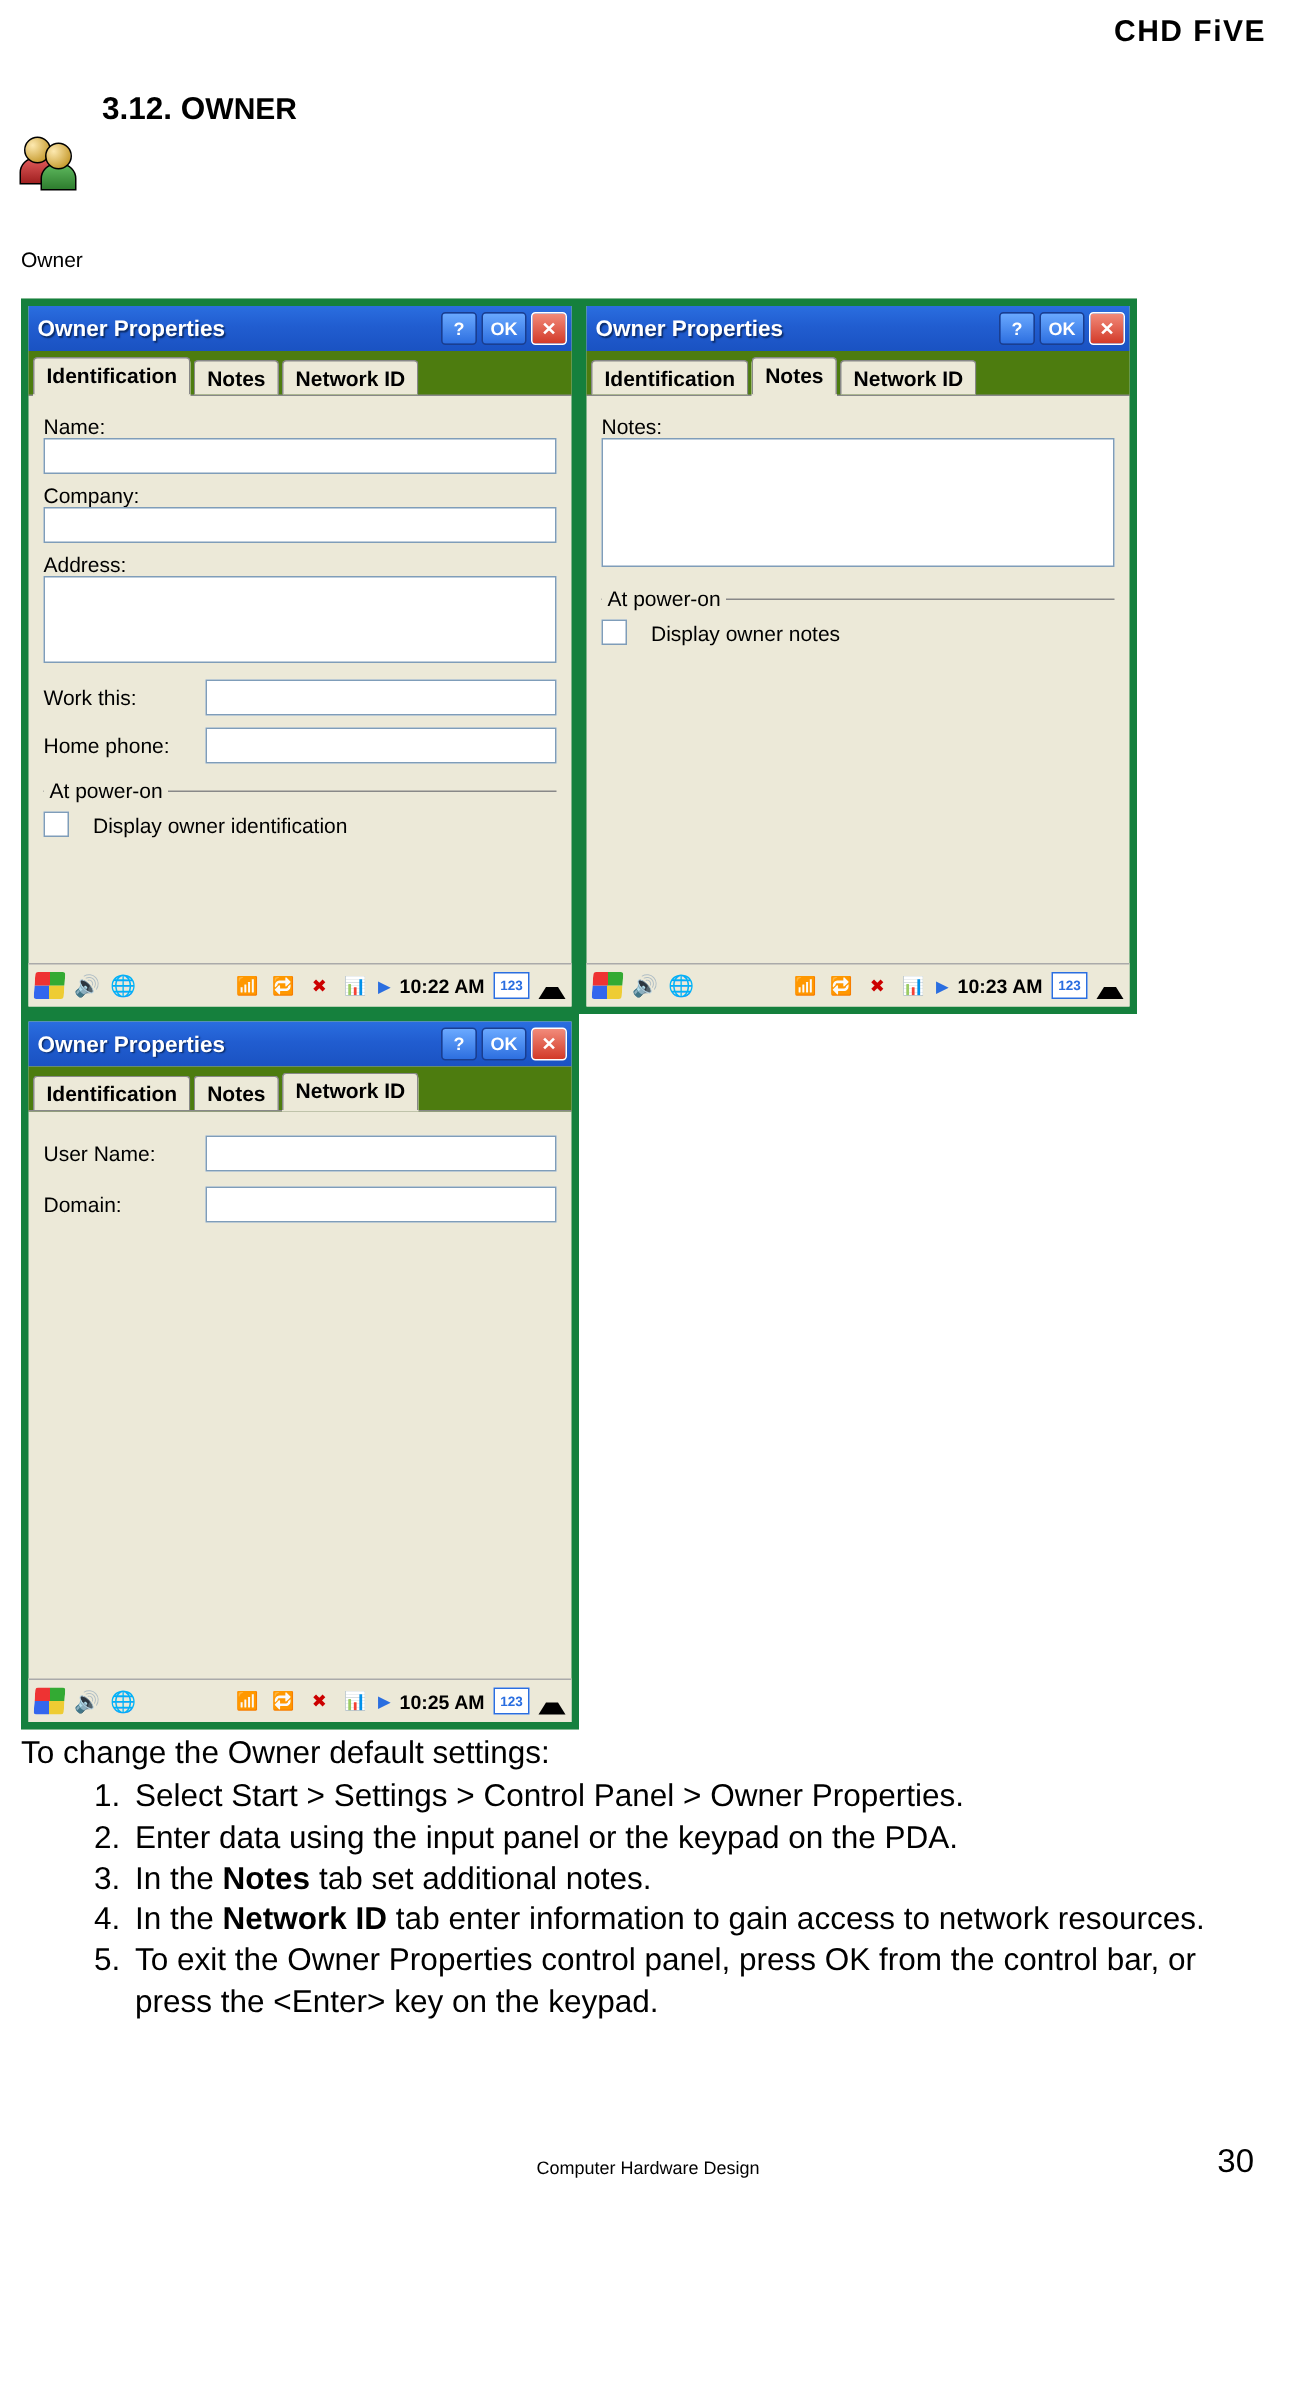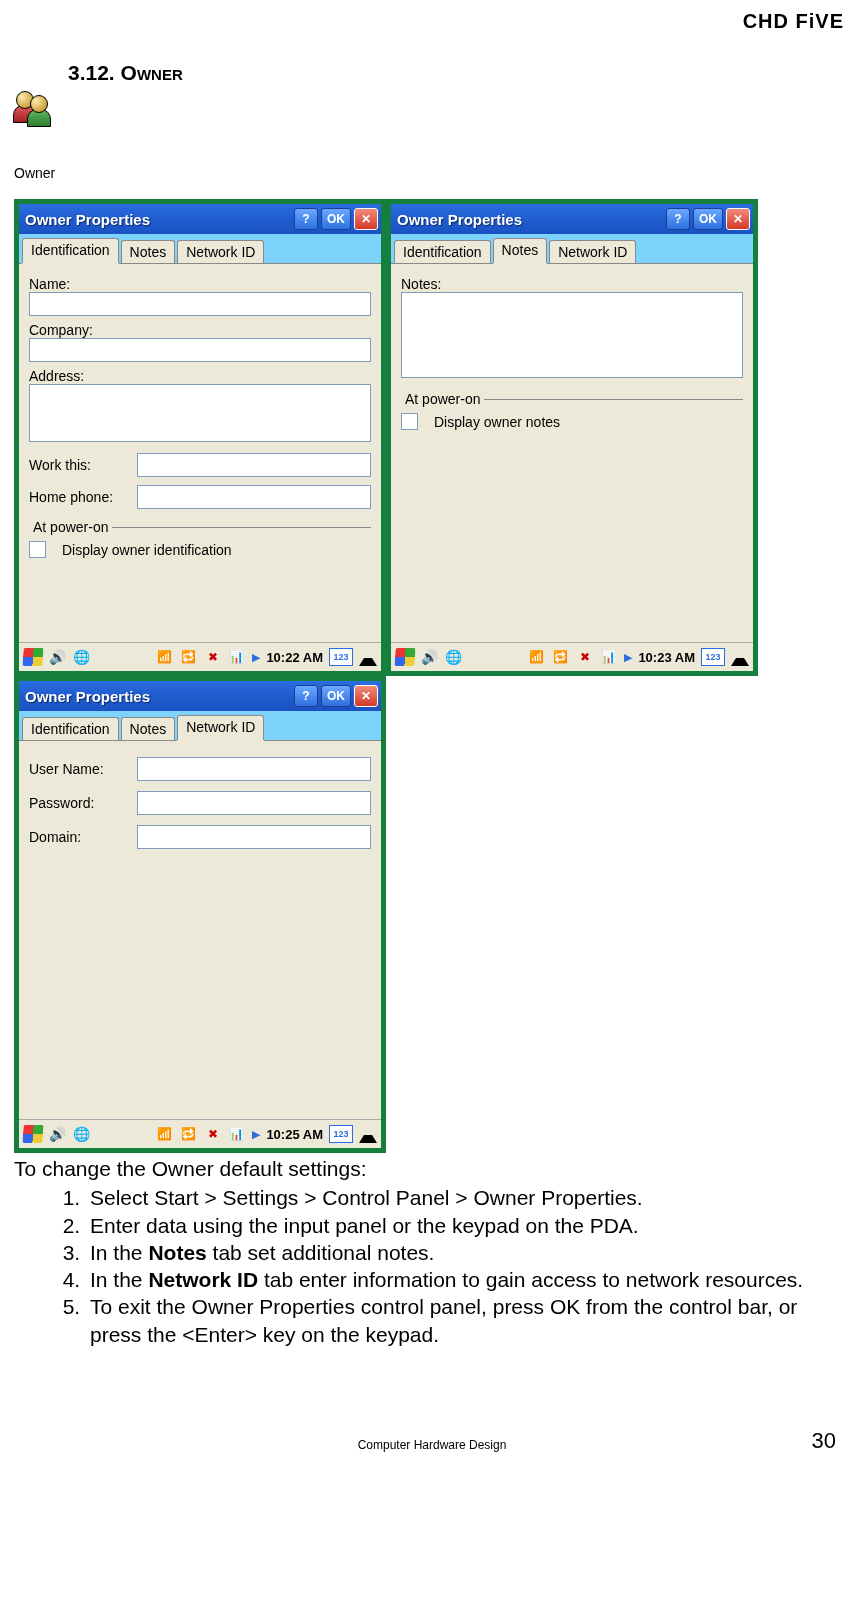--- a/index.html
+++ b/index.html
@@ -84,22 +84,23 @@
   }
   .tbtn-help { width: 24px; }
   .tbtn-ok { width: 30px; text-align: center; }
   .tbtn-close { width: 24px; background: linear-gradient(#f28b7a,#d23a29); border-color: #fff; }
   .tbtn-close::before { content: "✕"; font-size: 12px; }
 
   .tabs-row {
     display: flex;
     padding: 3px 3px 0 3px;
     border-bottom: 1px solid #888;
-    background: #7dd3fc;
+    background: #4d7c0f;
     align-items: flex-end;
+    font-weight: bold;
   }
   .tab {
     background: #ece9d8;
     border: 1px solid #888;
     border-bottom: none;
     border-radius: 3px 3px 0 0;
     padding: 3px 8px;
     margin-right: 2px;
     margin-top: 3px;
     font-size: 14px;
@@ -215,21 +216,21 @@
   }
 </style>
 </head>
 <body>
 
 <div class="page">
   <div class="header-brand">CHD FiVE</div>
 
   <div class="section-heading">
     <span class="num">3.12.</span>
-    <span>O</span><span class="small-caps" style="font-size:15px;">WNER</span>
+    <span>O</span><span class="small-caps" style="font-size:20px;">WNER</span>
   </div>
 
   <div class="owner-icon-block">
     <div class="owner-icon">
       <div class="b1"></div>
         <div class="p1"></div>
         <div class="b2"></div>
         <div class="p2"></div>
     </div>
     <div class="owner-text">Owner</div>
@@ -343,24 +344,20 @@
       <div class="tab">Identification</div>
       <div class="tab">Notes</div>
       <div class="tab active">Network ID</div>
     </div>
     <div class="dlg-body">
       <div class="net-row">
         <span class="nr-lbl">User Name:</span>
         <input class="text-input" style="">
       </div>
       <div class="net-row">
-        <span class="nr-lbl">Password:</span>
-        <input class="text-input" type="password" style="">
-      </div>
-      <div class="net-row">
         <span class="nr-lbl">Domain:</span>
         <input class="text-input" style="">
       </div>
     </div>
     <div class="taskbar">
       <div class="start-flag"></div>
       <div class="tb-icon">🔊</div>
       <div class="tb-icon">🌐</div>
       <div class="tb-spacer"></div>
       <div class="tb-icon tray-icon">📶</div>

